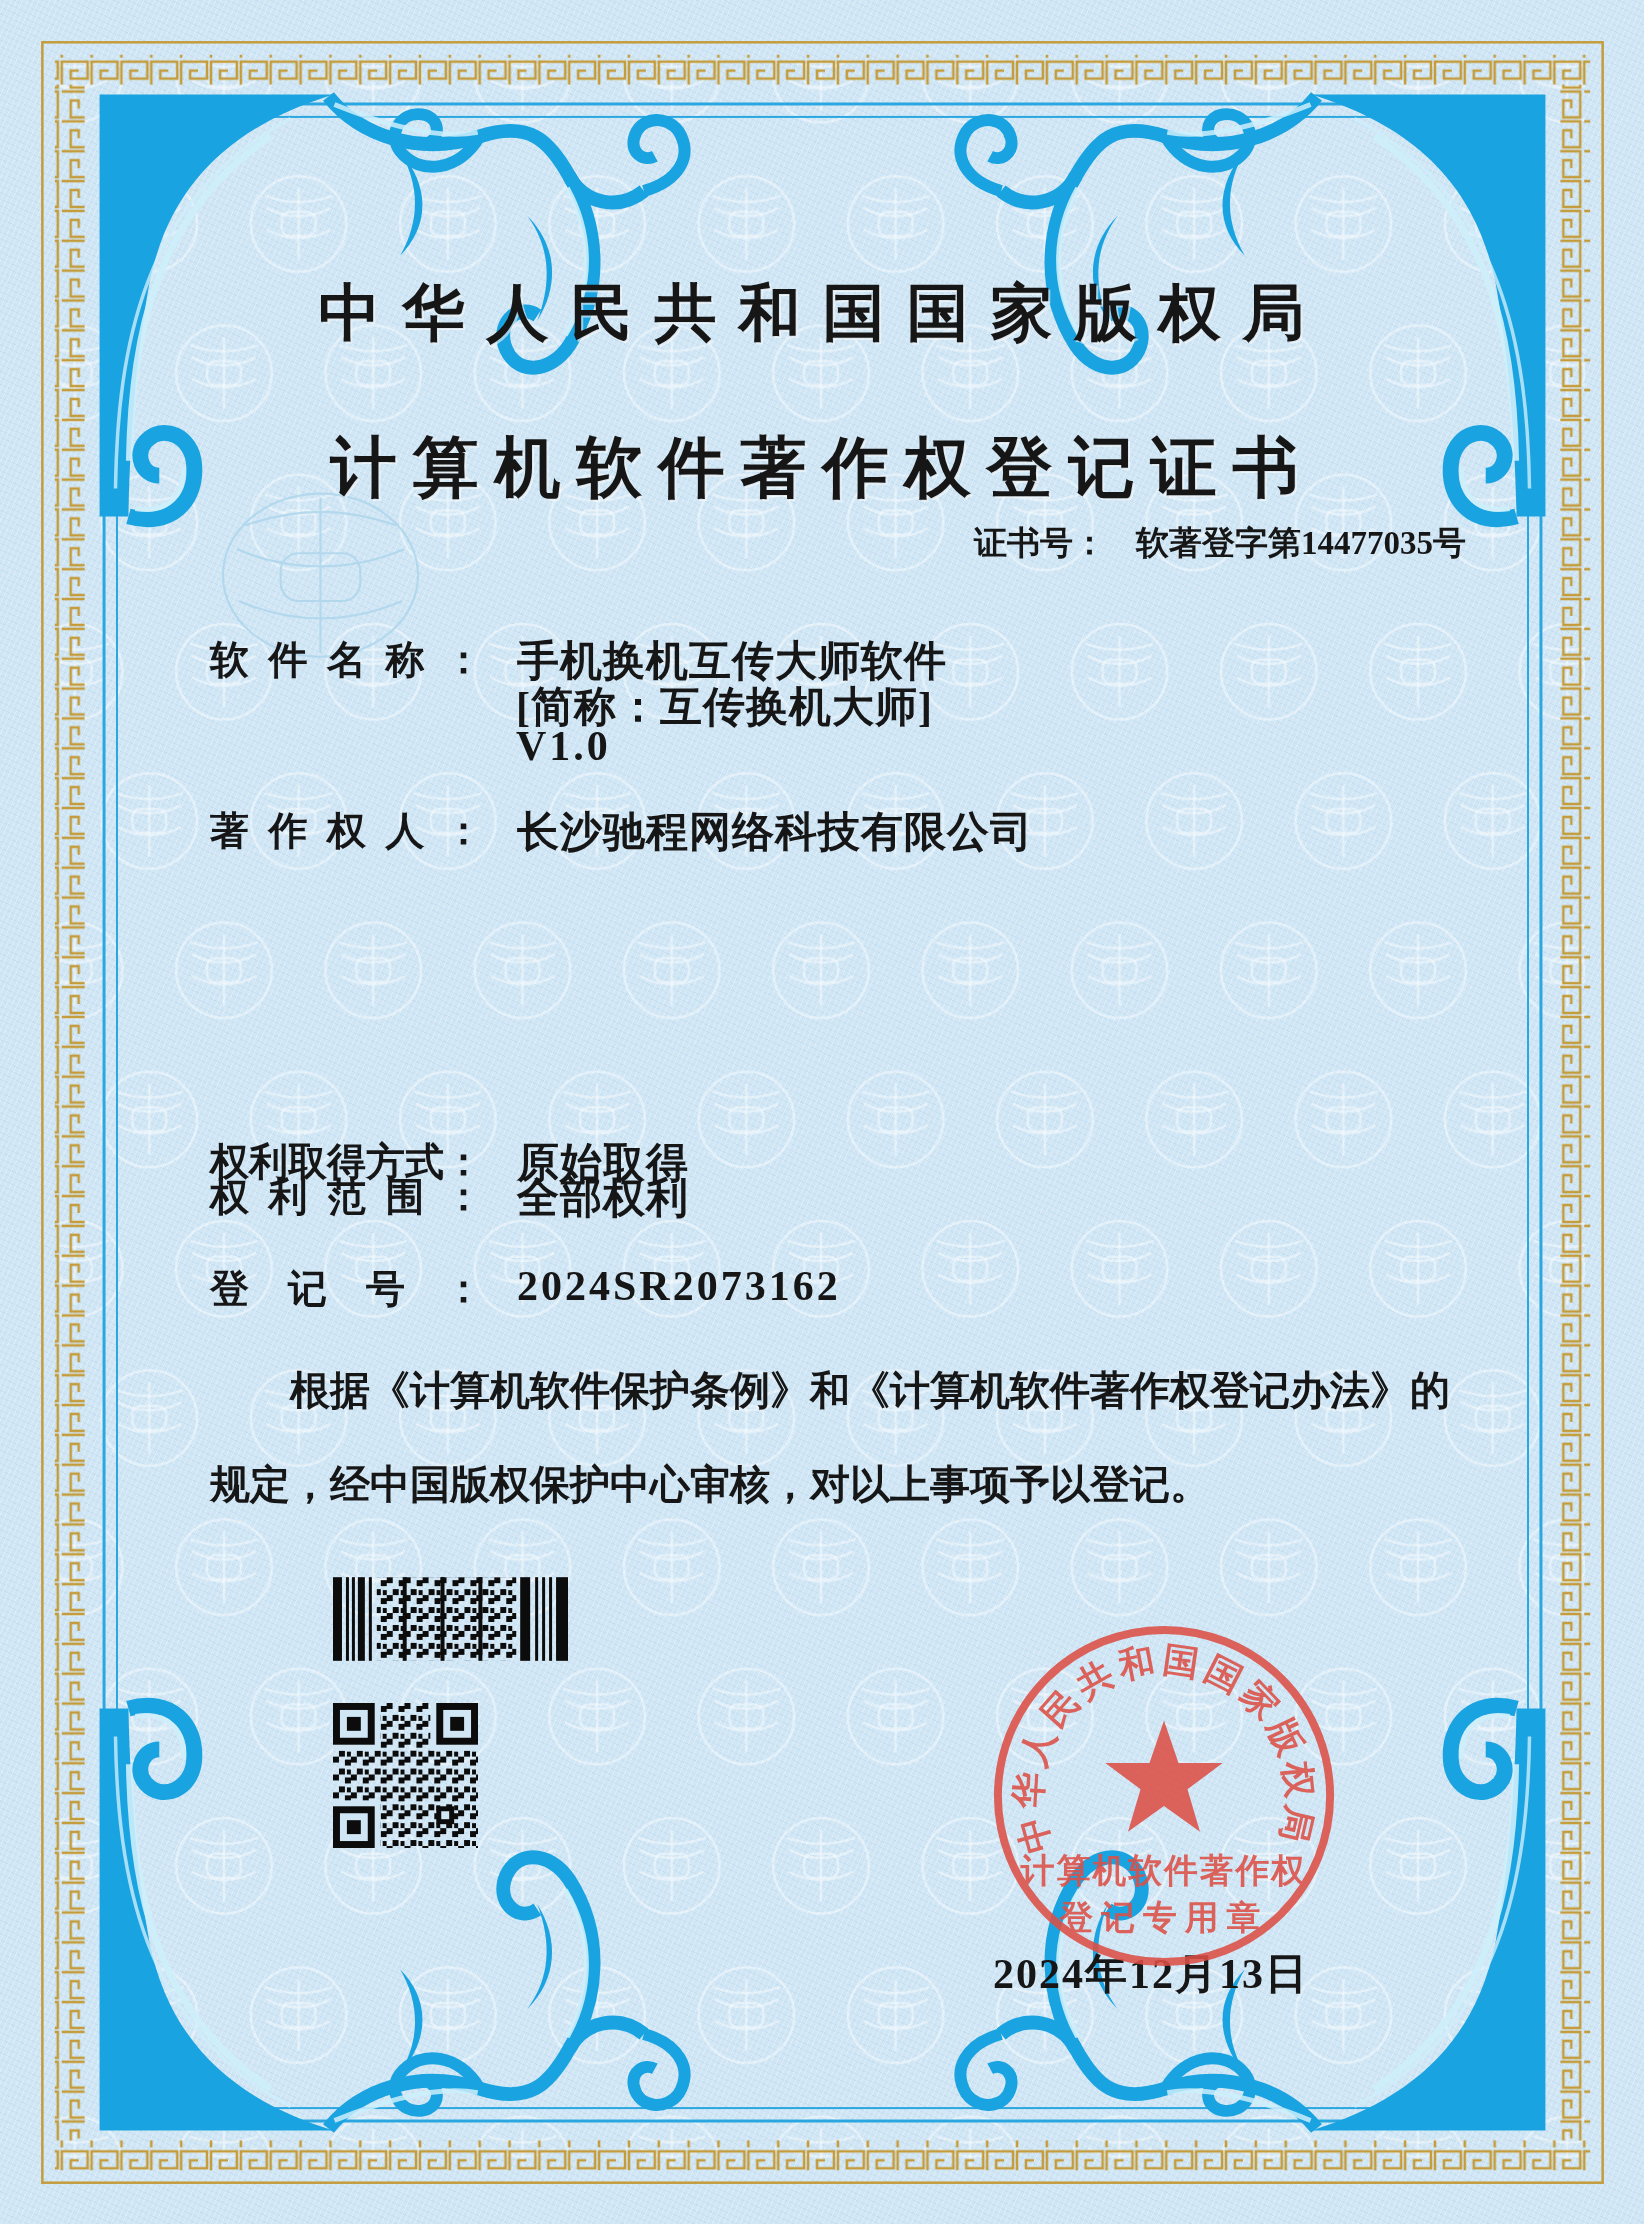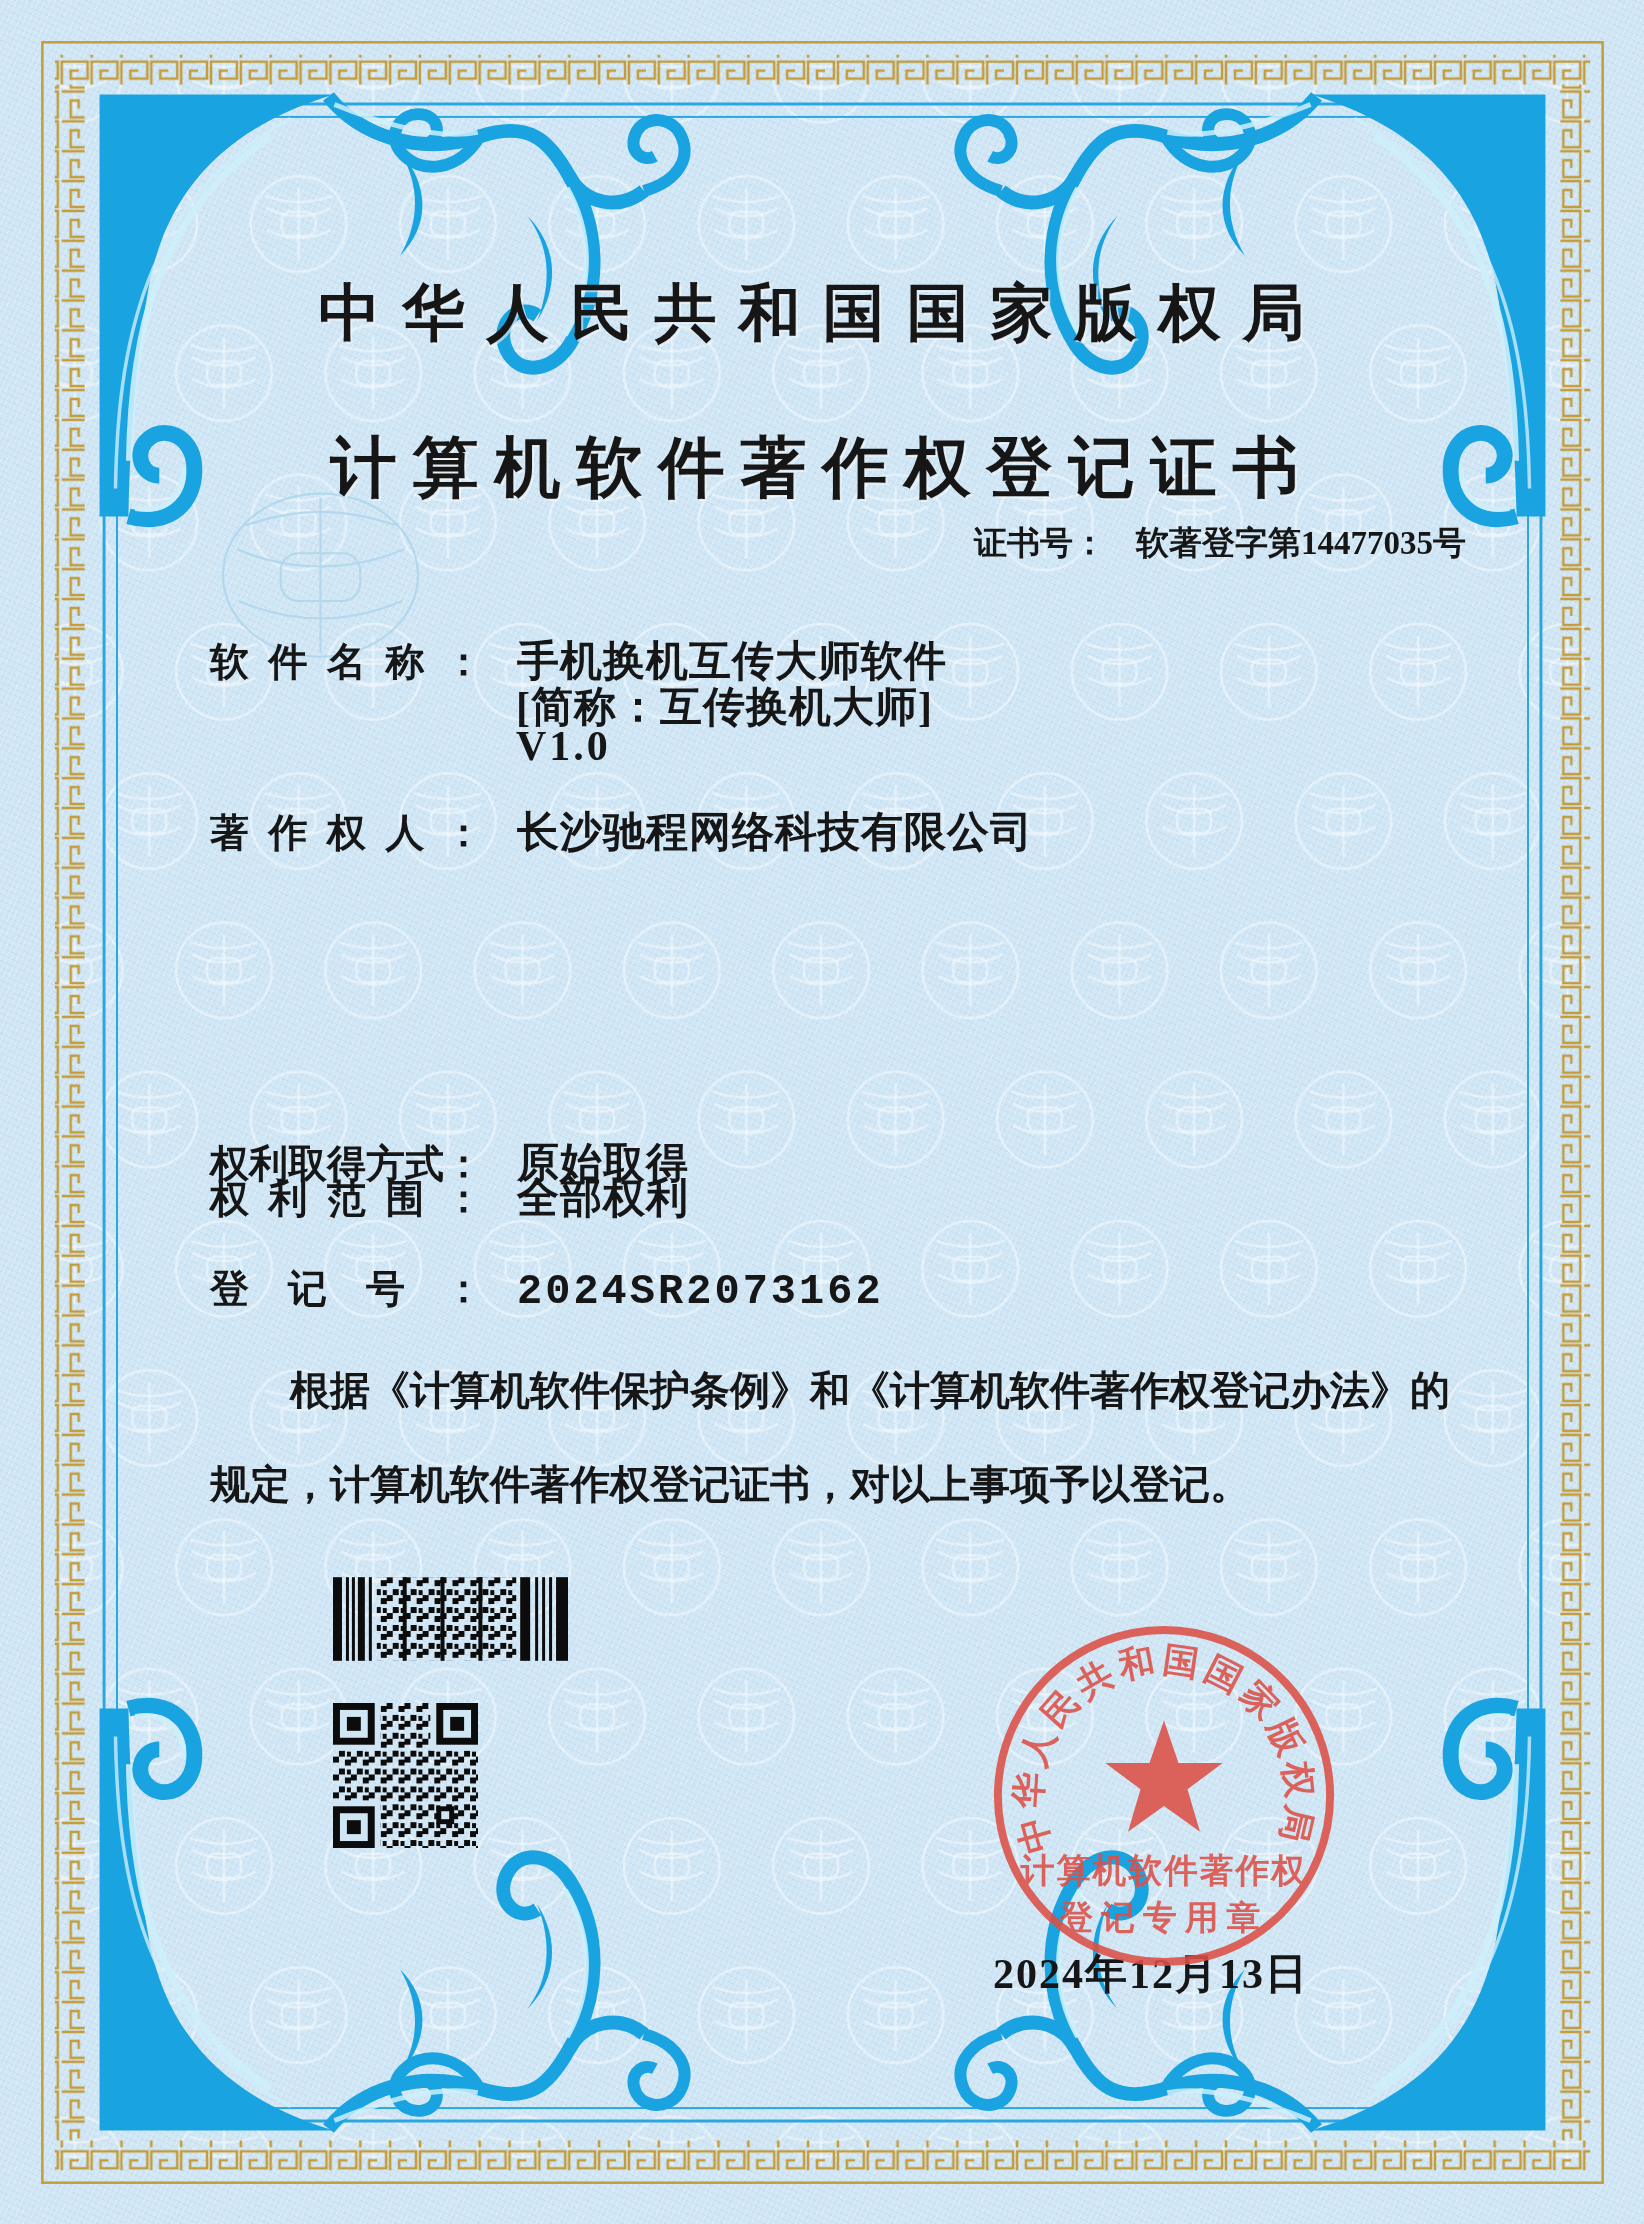--- a/index.html
+++ b/index.html
@@ -15,21 +15,21 @@
   }
   #cert svg{display:block;}
   .layer{position:absolute;left:0;top:0;width:100%;height:100%;}
   .abs{position:absolute;}
   .cjk{font-family:"Liberation Serif", serif;color:#161616;}
   .engraved{text-shadow:2px 2px 0 rgba(255,255,255,.55), 1px 1px 0 rgba(110,110,110,.25);}
   .title1{top:271px;left:0;width:100%;text-align:center;font-size:62px;font-weight:bold;letter-spacing:22px;white-space:nowrap;}
   .title2{top:386px;left:0;width:100%;text-align:center;font-size:66px;font-weight:bold;letter-spacing:16px;white-space:nowrap;margin-top:37px;}
   .certno{top:521px;right:179px;font-size:33px;font-weight:bold;white-space:nowrap;}
   .certno .gap{display:inline-block;width:30px;}
-  .frow{position:absolute;left:210px;display:flex;align-items:flex-end;white-space:nowrap;font-family:Liberation Mono, monospace;}
+  .frow{position:absolute;left:210px;display:flex;align-items:flex-start;white-space:nowrap;}
   .flabel{display:inline-block;width:273px;font-size:39px;font-weight:bold;text-align:justify;text-align-last:justify;}
   .fvalue{font-size:42px;font-weight:bold;margin-left:34px;letter-spacing:1px;}
   .subline{position:absolute;left:516px;font-size:42px;font-weight:bold;letter-spacing:1px;white-space:nowrap;}
   .stmt{position:absolute;left:210px;width:1256px;font-size:40px;font-weight:bold;line-height:1.0;white-space:nowrap;}
   .stmt.indent{text-indent:2em;}
   .datetext{position:absolute;top:1946px;left:993px;width:348px;font-size:42px;font-weight:bold;letter-spacing:2px;white-space:nowrap;}
 </style>
 </head>
 <body>
 
@@ -151,21 +151,21 @@
     <span class="flabel">权利范围：</span>
     <span class="fvalue">全部权利</span>
   </div>
 
   <div class="frow cjk" style="top:1262px;">
     <span class="flabel">登记号：</span>
     <span class="fvalue" style="letter-spacing:3px;">2024SR2073162</span>
   </div>
 
   <div class="stmt cjk indent" style="top:1371px;">根据《计算机软件保护条例》和《计算机软件著作权登记办法》的</div>
-  <div class="stmt cjk" style="top:1465px;">规定，计算机软件著作权登记证书，对以上事项予以登记。</div>
+  <div class="stmt cjk" style="top:1465px;">规定，经中国版权保护中心审核，对以上事项予以登记。</div>
 
   <svg class="abs" style="left:333px;top:1577px;" width="235" height="84" viewBox="0 0 236 84">
     <rect x="0" y="0" width="9" height="84" fill="#0c0c0c"></rect>
     <rect x="13" y="0" width="3" height="84" fill="#0c0c0c"></rect>
     <rect x="19" y="0" width="3" height="84" fill="#0c0c0c"></rect>
     <rect x="25" y="0" width="7" height="84" fill="#0c0c0c"></rect>
     <rect x="36" y="0" width="3" height="84" fill="#0c0c0c"></rect>
     <rect x="44" y="0" width="140" height="84" fill="url(#codeNoise)"></rect>
     <rect x="70" y="0" width="4" height="84" fill="#0c0c0c"></rect>
     <rect x="108" y="0" width="4" height="84" fill="#0c0c0c"></rect>

